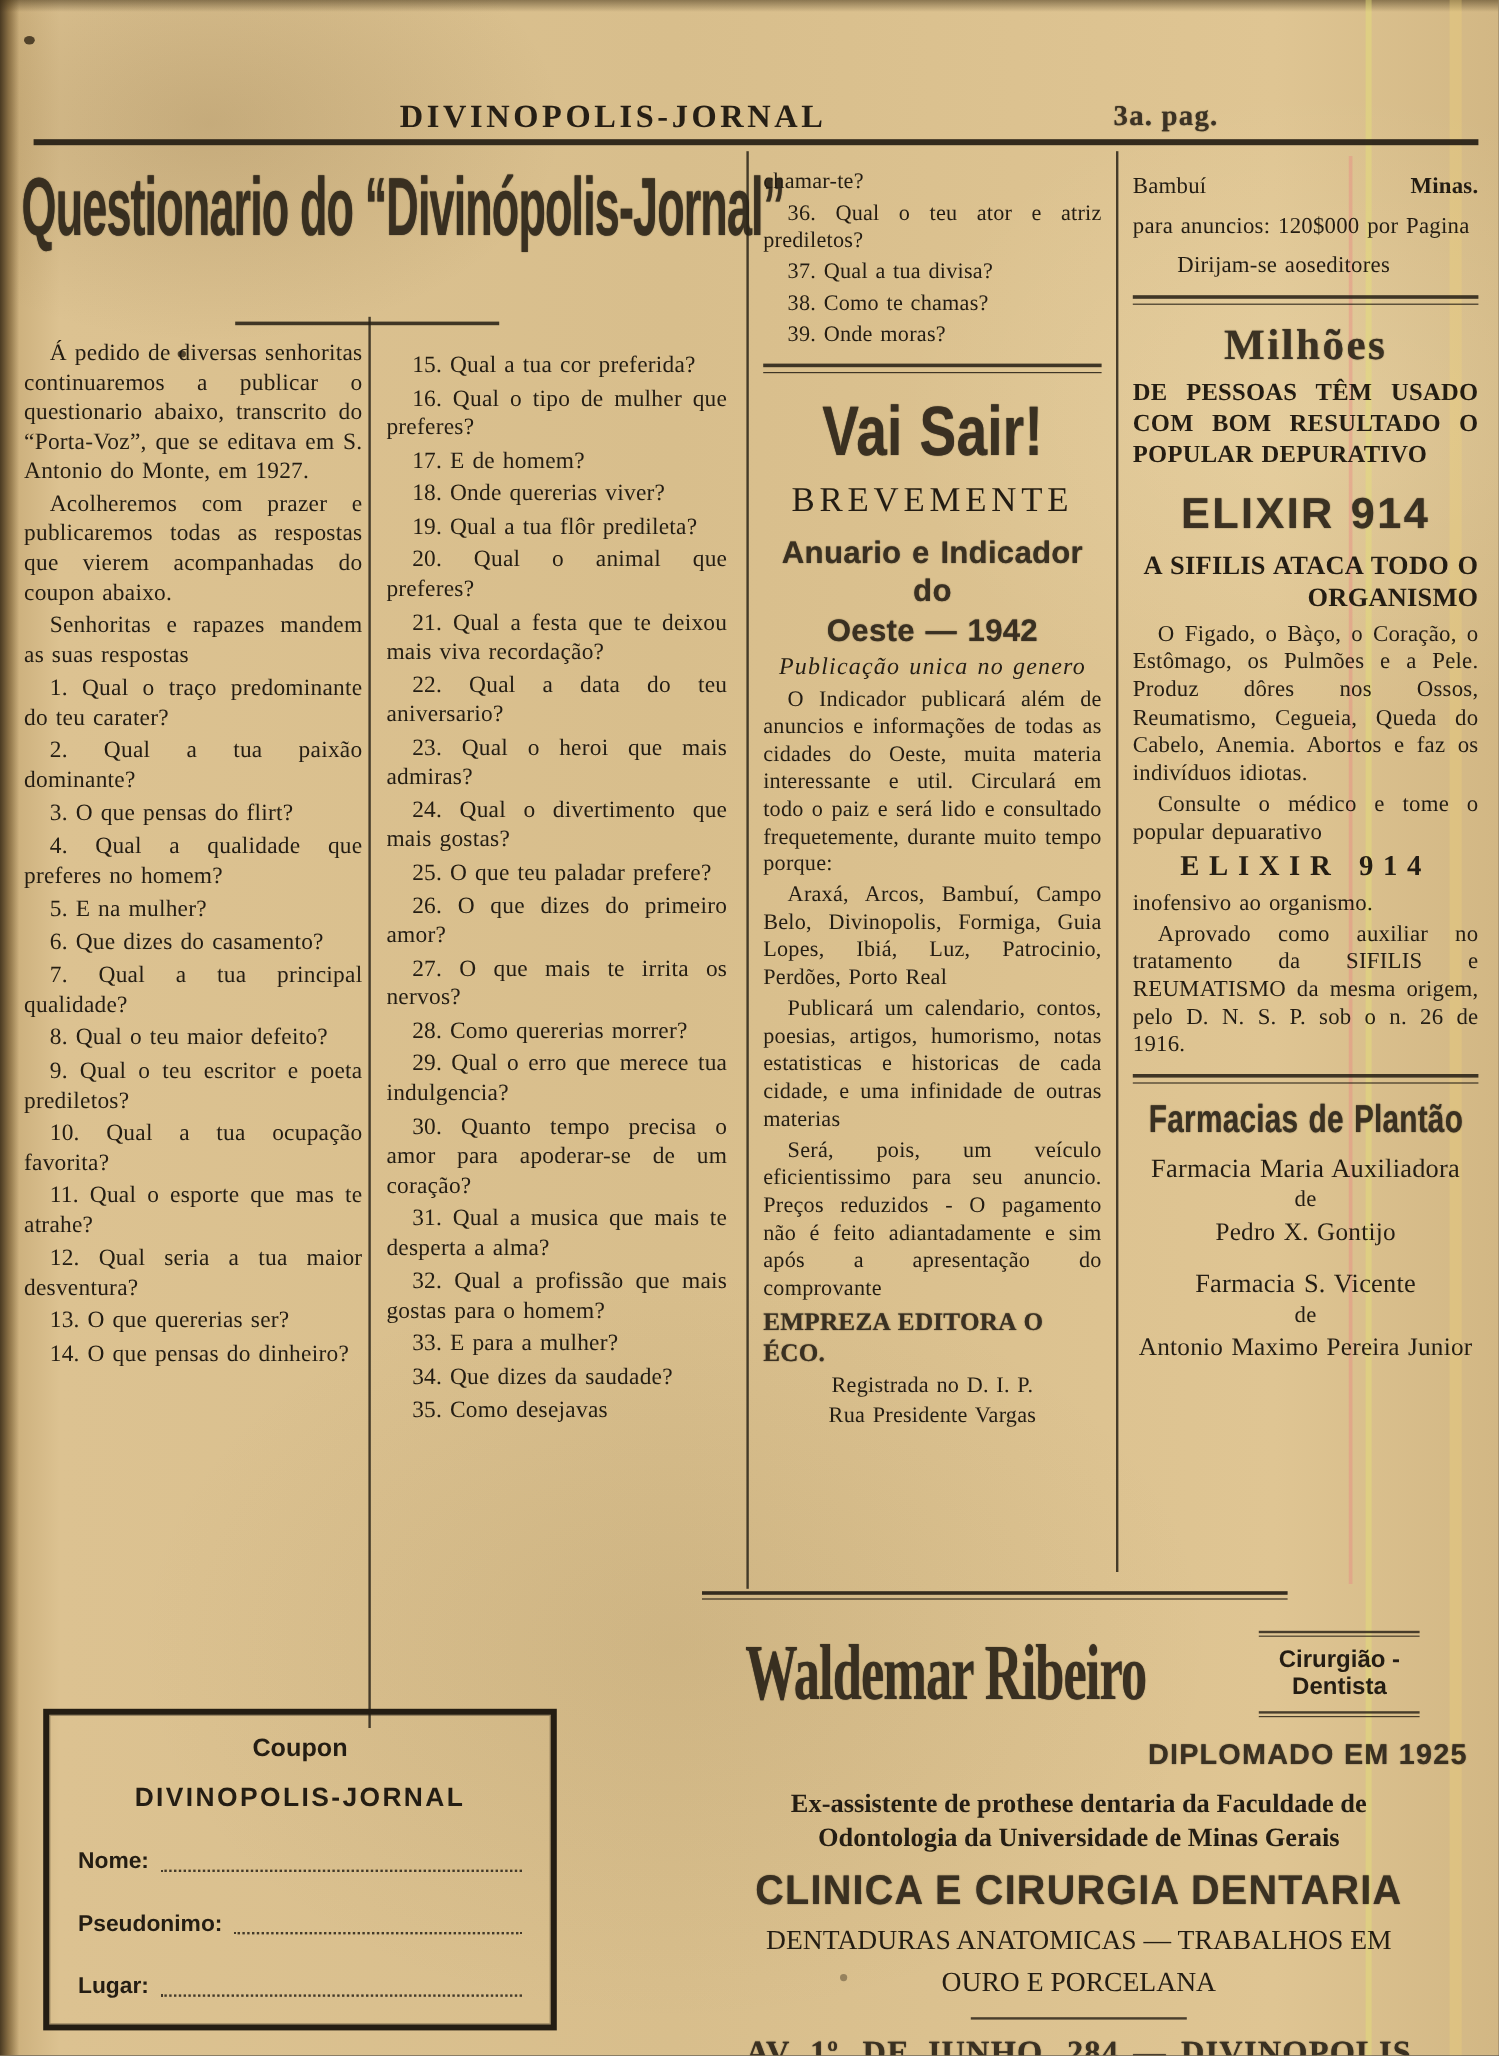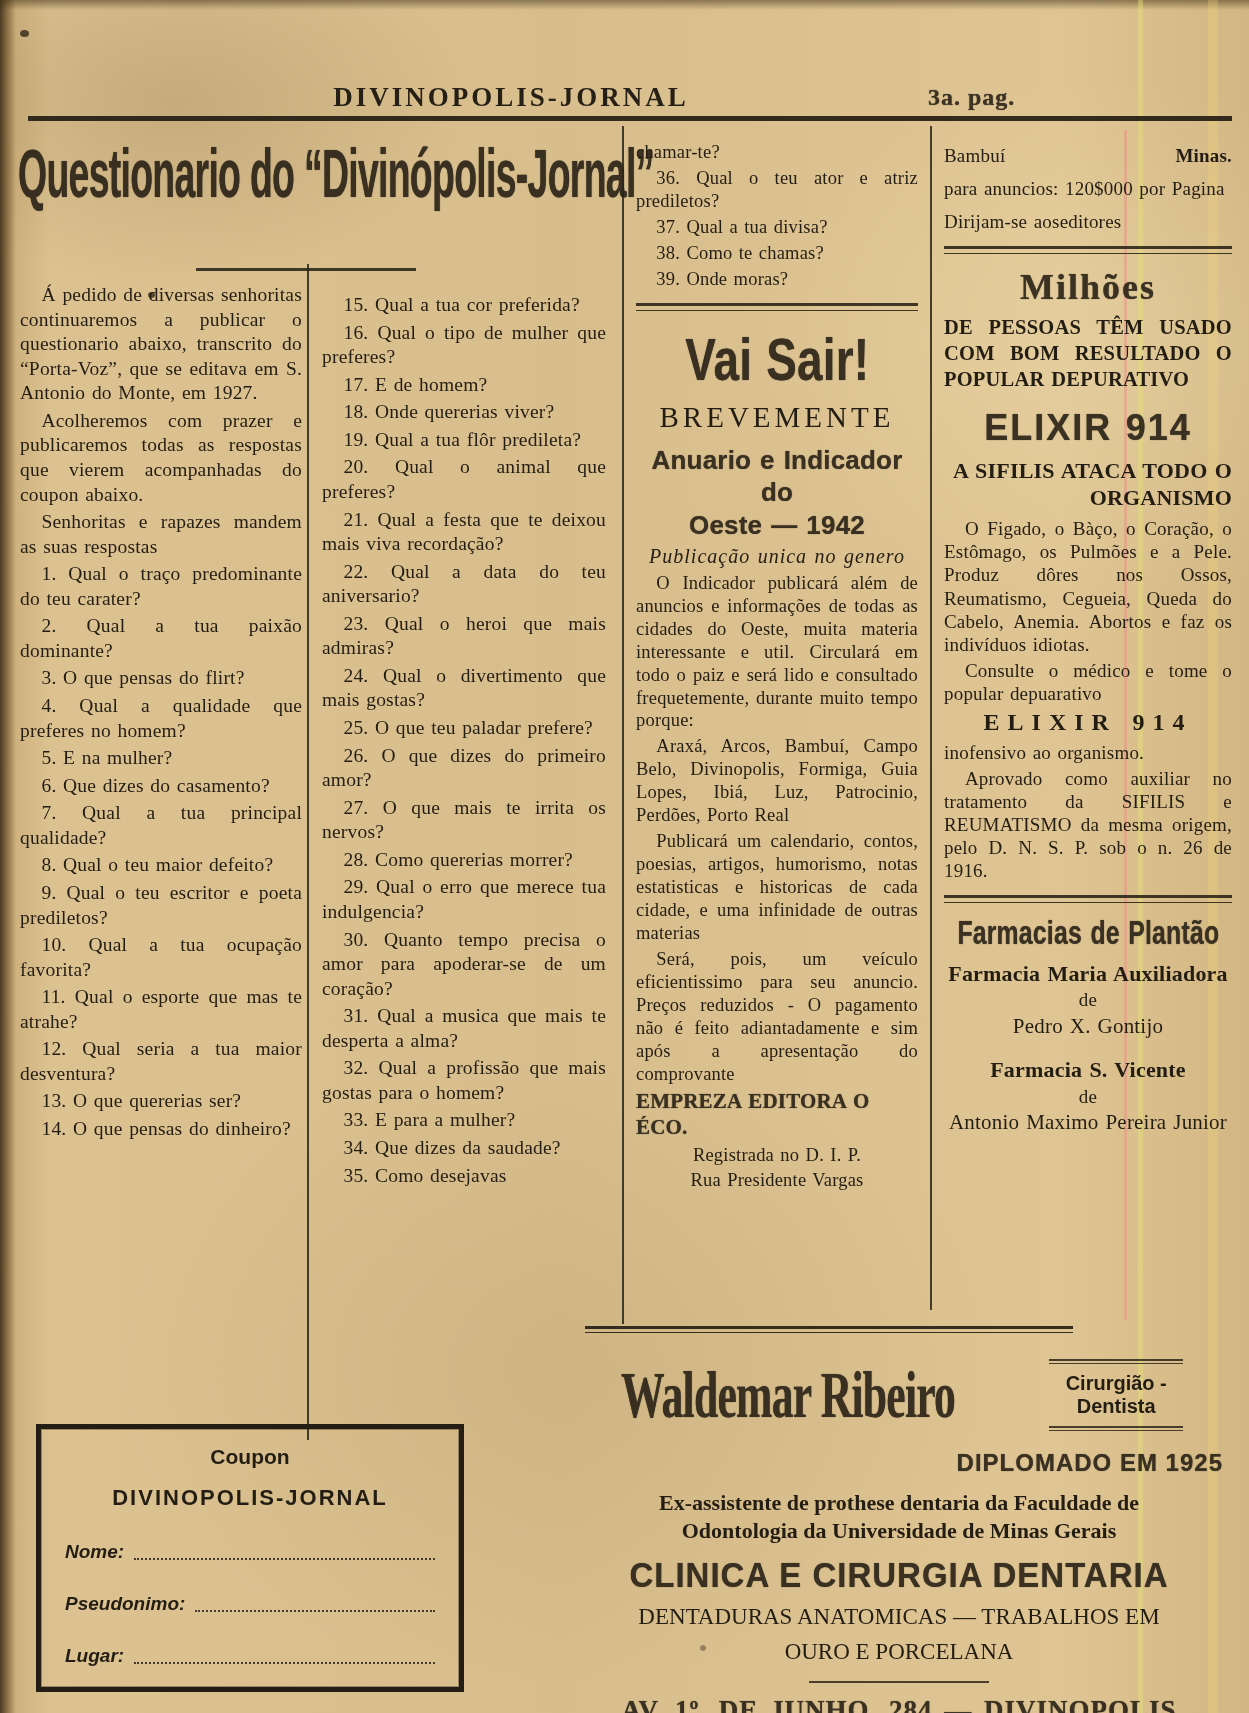--- a/index.html
+++ b/index.html
@@ -72,32 +72,32 @@
   .milhoes { text-align:center; font-weight:bold; font-size:36px; letter-spacing:2px; margin:10px 0 6px 0; }
   .elixir-lead { font-weight:bold; font-size:20.5px; line-height:1.25; text-align:justify; }
   .elixir-name { text-align:center; font-weight:bold; font-size:36px; letter-spacing:2px;
     font-family:"Liberation Sans","DejaVu Sans",sans-serif; margin:14px 0 8px 0; }
   .elixir-sub { text-align:right; font-weight:bold; font-size:22px; line-height:1.2; margin:6px 0; }
   .elixir-name2 { text-align:center; font-weight:bold; font-size:24px; letter-spacing:8px; margin:2px 0; text-indent:0 !important; }
   .farm-title { text-align:center; margin:14px 0 10px 0; }
   .farm-title span { display:inline-block; font-weight:bold; font-size:27px; white-space:nowrap;
     font-family:"Liberation Sans","DejaVu Sans",sans-serif; transform:scale(.92,1.2); }
   .farm-entry { text-align:center; font-size:21px; line-height:1.3; margin:10px 0 16px 0; }
-  .farm-entry .fname { font-size:22px;font-weight:bold; }
+  .farm-entry .fname { font-size:22px; }
   .farm-entry .fde { font-size:19px; }
 
   
   .coupon { position:absolute; left:36px; top:1424px; width:428px; height:268px;
     border:5px solid #241d13; box-shadow:inset 0 0 0 1px rgba(36,29,19,.35);
     padding:16px 24px; box-sizing:border-box;
     font-family:"Liberation Sans","DejaVu Sans",sans-serif; }
   .coupon-title { text-align:center; font-weight:bold; font-size:21px; }
   .coupon-paper { text-align:center; font-weight:bold; font-size:22px; letter-spacing:2px; margin-top:16px; }
   .coupon-row { display:flex; align-items:flex-end; margin-top:30px; }
-  .coupon-label { font-weight:bold; font-size:19px; white-space:nowrap; margin-right:10px;font-style:italic; }
+  .coupon-label { font-weight:bold; font-size:19px; white-space:nowrap; margin-right:10px; }
   .coupon-line { flex:1; border-bottom:2px dotted #2a2318; height:1px; margin-bottom:3px; opacity:.85; }
 
   
   .dentist { position:absolute; left:575px; top:1326px; width:648px; height:452px; }
   .dentist-toprule { border-top:3px solid #241d13; border-bottom:1px solid #241d13; height:3px;
     width:488px; margin-left:10px; opacity:.9; }
   .dentist-head { display:flex; align-items:center; margin-top:26px; }
   .dentist-name { flex:1; padding-left:46px; }
   .dentist-name span { display:inline-block; font-weight:bold; font-size:56px; white-space:nowrap;
     transform:scale(.78,1.18); transform-origin:0 50%; letter-spacing:-1px; }
@@ -221,21 +221,21 @@
     </div>
   </div>
 
   <div class="col col4">
     <div>
       <div class="bambui-row">
         <span>Bambuí</span>
         <span style="font-weight:bold;">Minas.</span>
       </div>
       <p style="text-indent:0;margin-top:10px;">para anuncios: 120$000 por Pagina</p>
-      <p style="text-indent:0;margin-top:10px;">Dirijam-se aoseditores</p>
+      <p style="text-indent:0;margin-top:10px;margin-left:37px;">Dirijam-se aoseditores</p>
     </div>
 
     <div class="drule"></div>
 
     <div>
       <div class="milhoes grunge">Milhões</div>
       <div class="elixir-lead">DE PESSOAS TÊM USADO COM BOM RESULTADO O POPULAR DEPURATIVO</div>
       <div class="elixir-name grunge">ELIXIR 914</div>
       <div class="elixir-sub">A SIFILIS ATACA TODO O ORGANISMO</div>
       <p>O Figado, o Bàço, o Coração, o Estômago, os Pulmões e a Pele. Produz dôres nos Ossos, Reumatismo, Cegueia, Queda do Cabelo, Anemia. Abortos e faz os indivíduos idiotas.</p>

